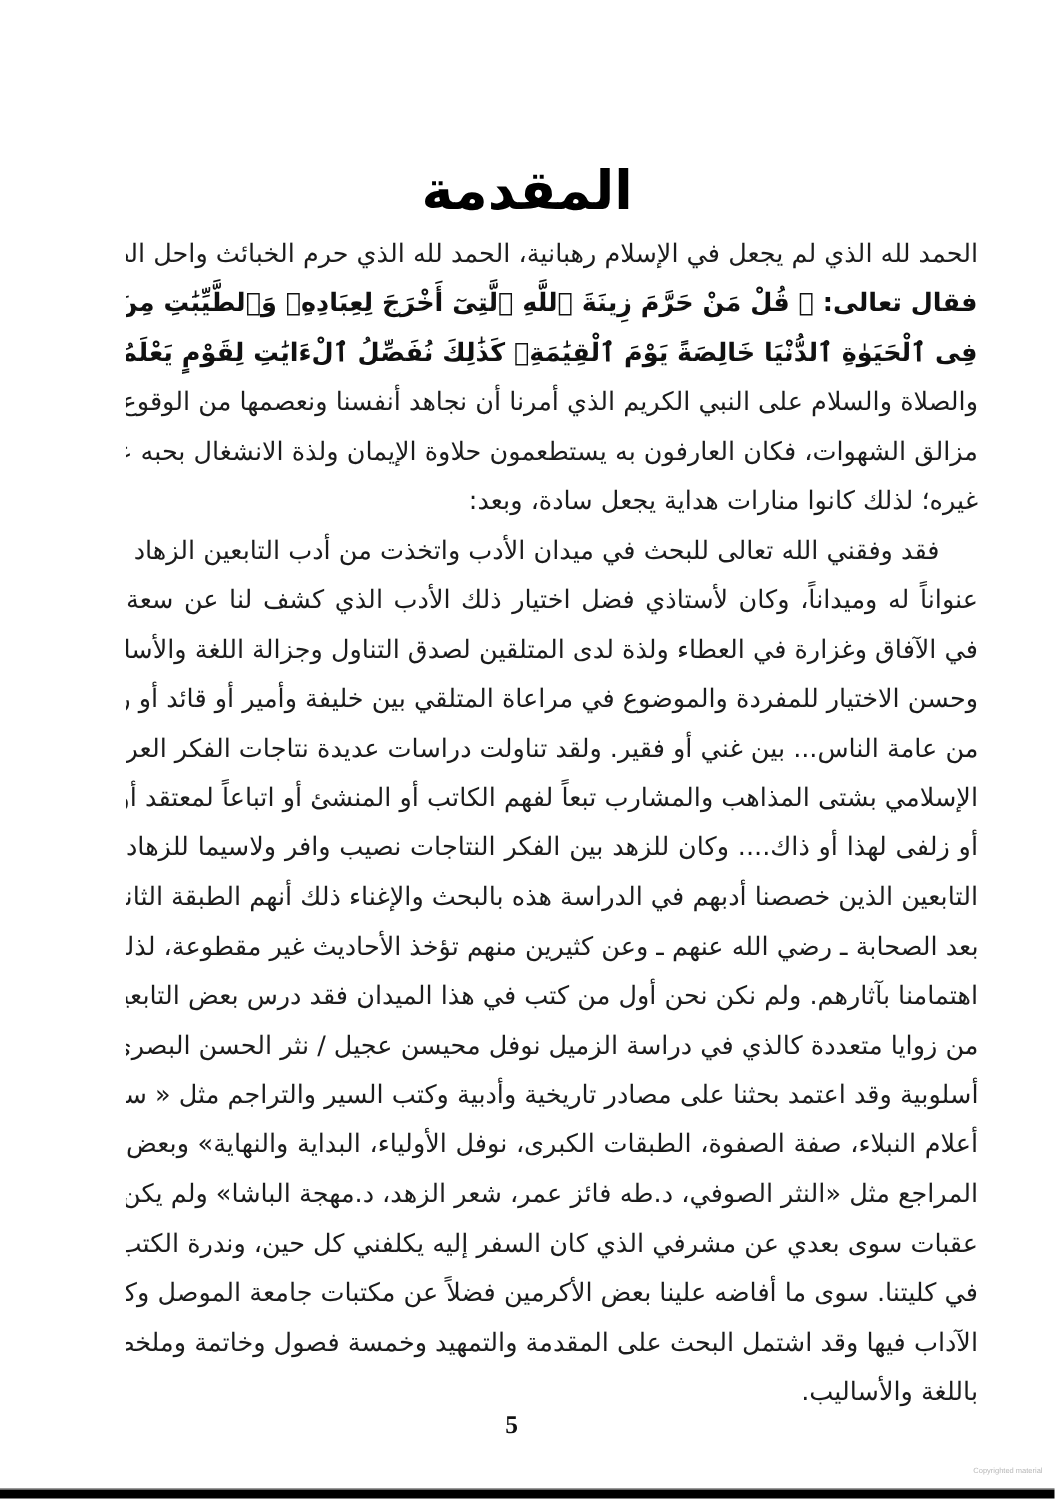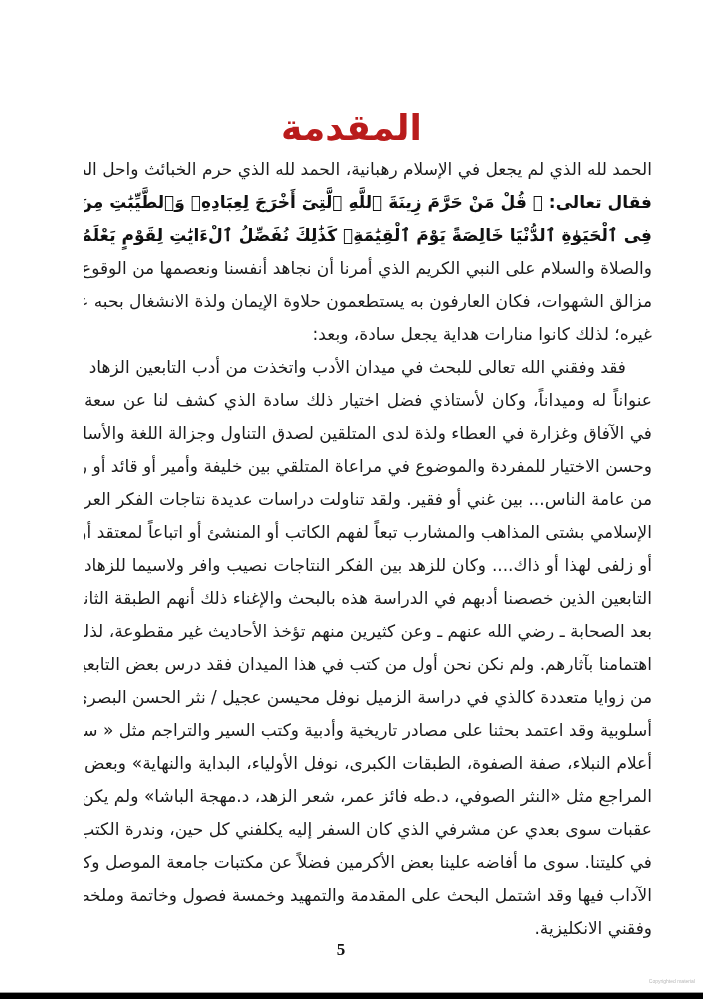--- a/index.html
+++ b/index.html
@@ -26,21 +26,21 @@
       position: absolute;
       top: 106px;
       left: 0;
       width: 703px;
       text-align: center;
       direction: rtl;
       font-family: "DejaVu Sans", sans-serif;
       font-weight: bold;
       font-size: 36px;
       line-height: 44px;
-      color: #b91c1c;
+      color: #000000;
       letter-spacing: 0;
     }
     .body-text {
       position: absolute;
       top: 153px;
       left: 84px;
       width: 568px;
       direction: rtl;
       text-align: justify;
     }
@@ -111,37 +111,37 @@
   <div class="title">المقدمة</div>
 
   <div class="body-text">
     <span class="line">الحمد لله الذي لم يجعل في الإسلام رهبانية، الحمد لله الذي حرم الخبائث واحل الطيبات</span>
     <span class="line quran">فقال تعالى: ﴿ قُلْ مَنْ حَرَّمَ زِينَةَ ٱللَّهِ ٱلَّتِىٓ أَخْرَجَ لِعِبَادِهِۦ وَٱلطَّيِّبَٰتِ مِنَ ٱلرِّزْقِۚ قُلْ هِىَ لِلَّذِينَ ءَامَنُوا۟</span>
     <span class="line quran">فِى ٱلْحَيَوٰةِ ٱلدُّنْيَا خَالِصَةً يَوْمَ ٱلْقِيَٰمَةِۗ كَذَٰلِكَ نُفَصِّلُ ٱلْءَايَٰتِ لِقَوْمٍ يَعْلَمُونَ ﴿٣٢﴾ ﴾ الأعراف: 32.</span>
     <span class="line">والصلاة والسلام على النبي الكريم الذي أمرنا أن نجاهد أنفسنا ونعصمها من الوقوع في</span>
     <span class="line">مزالق الشهوات، فكان العارفون به يستطعمون حلاوة الإيمان ولذة الانشغال بحبه عن</span>
     <span class="line last">غيره؛ لذلك كانوا منارات هداية يجعل سادة، وبعد:</span>
     <span class="line indent">فقد وفقني الله تعالى للبحث في ميدان الأدب واتخذت من أدب التابعين الزهاد ﷺ</span>
-    <span class="line">عنواناً له وميداناً، وكان لأستاذي فضل اختيار ذلك سادة الذي كشف لنا عن سعة</span>
+    <span class="line">عنواناً له وميداناً، وكان لأستاذي فضل اختيار ذلك الأدب الذي كشف لنا عن سعة</span>
     <span class="line">في الآفاق وغزارة في العطاء ولذة لدى المتلقين لصدق التناول وجزالة اللغة والأساليب</span>
     <span class="line">وحسن الاختيار للمفردة والموضوع في مراعاة المتلقي بين خليفة وأمير أو قائد أو رجل</span>
     <span class="line">من عامة الناس... بين غني أو فقير. ولقد تناولت دراسات عديدة نتاجات الفكر العربي</span>
     <span class="line">الإسلامي بشتى المذاهب والمشارب تبعاً لفهم الكاتب أو المنشئ أو اتباعاً لمعتقد أو حزب</span>
     <span class="line">أو زلفى لهذا أو ذاك.... وكان للزهد بين الفكر النتاجات نصيب وافر ولاسيما للزهاد</span>
     <span class="line">التابعين الذين خصصنا أدبهم في الدراسة هذه بالبحث والإغناء ذلك أنهم الطبقة الثانية</span>
     <span class="line">بعد الصحابة ـ رضي الله عنهم ـ وعن كثيرين منهم تؤخذ الأحاديث غير مقطوعة، لذلك كان</span>
     <span class="line">اهتمامنا بآثارهم. ولم نكن نحن أول من كتب في هذا الميدان فقد درس بعض التابعين ولكن</span>
     <span class="line">من زوايا متعددة كالذي في دراسة الزميل نوفل محيسن عجيل / نثر الحسن البصري دراسة</span>
     <span class="line">أسلوبية وقد اعتمد بحثنا على مصادر تاريخية وأدبية وكتب السير والتراجم مثل « سير</span>
     <span class="line">أعلام النبلاء، صفة الصفوة، الطبقات الكبرى، نوفل الأولياء، البداية والنهاية» وبعض</span>
     <span class="line">المراجع مثل «النثر الصوفي، د.طه فائز عمر، شعر الزهد، د.مهجة الباشا» ولم يكن في سبيلنا</span>
     <span class="line">عقبات سوى بعدي عن مشرفي الذي كان السفر إليه يكلفني كل حين، وندرة الكتب لدينا</span>
     <span class="line">في كليتنا. سوى ما أفاضه علينا بعض الأكرمين فضلاً عن مكتبات جامعة الموصل وكلية</span>
     <span class="line">الآداب فيها وقد اشتمل البحث على المقدمة والتمهيد وخمسة فصول وخاتمة وملخص</span>
-    <span class="line last">وفقني الانكليزية.</span>
+    <span class="line last">باللغة والأساليب.</span>
   </div>
 
   <div class="page-number">5</div>
   <div class="copyright">Copyrighted material</div>
 </div>
 
 <div class="bottom-bar-edge"></div>
 <div class="bottom-bar"></div>
 
 </body></html>

